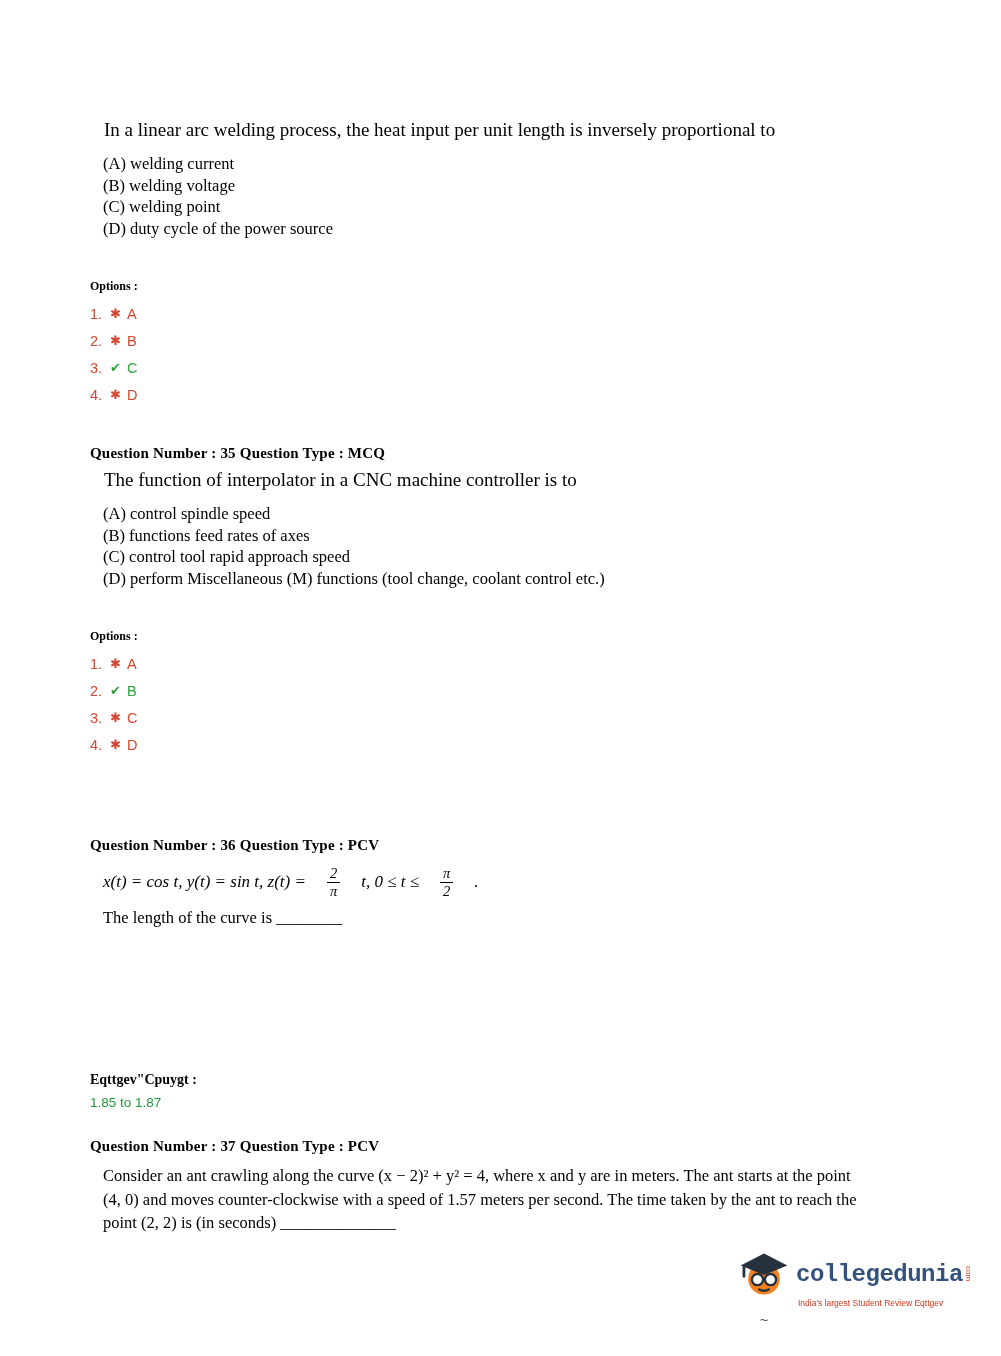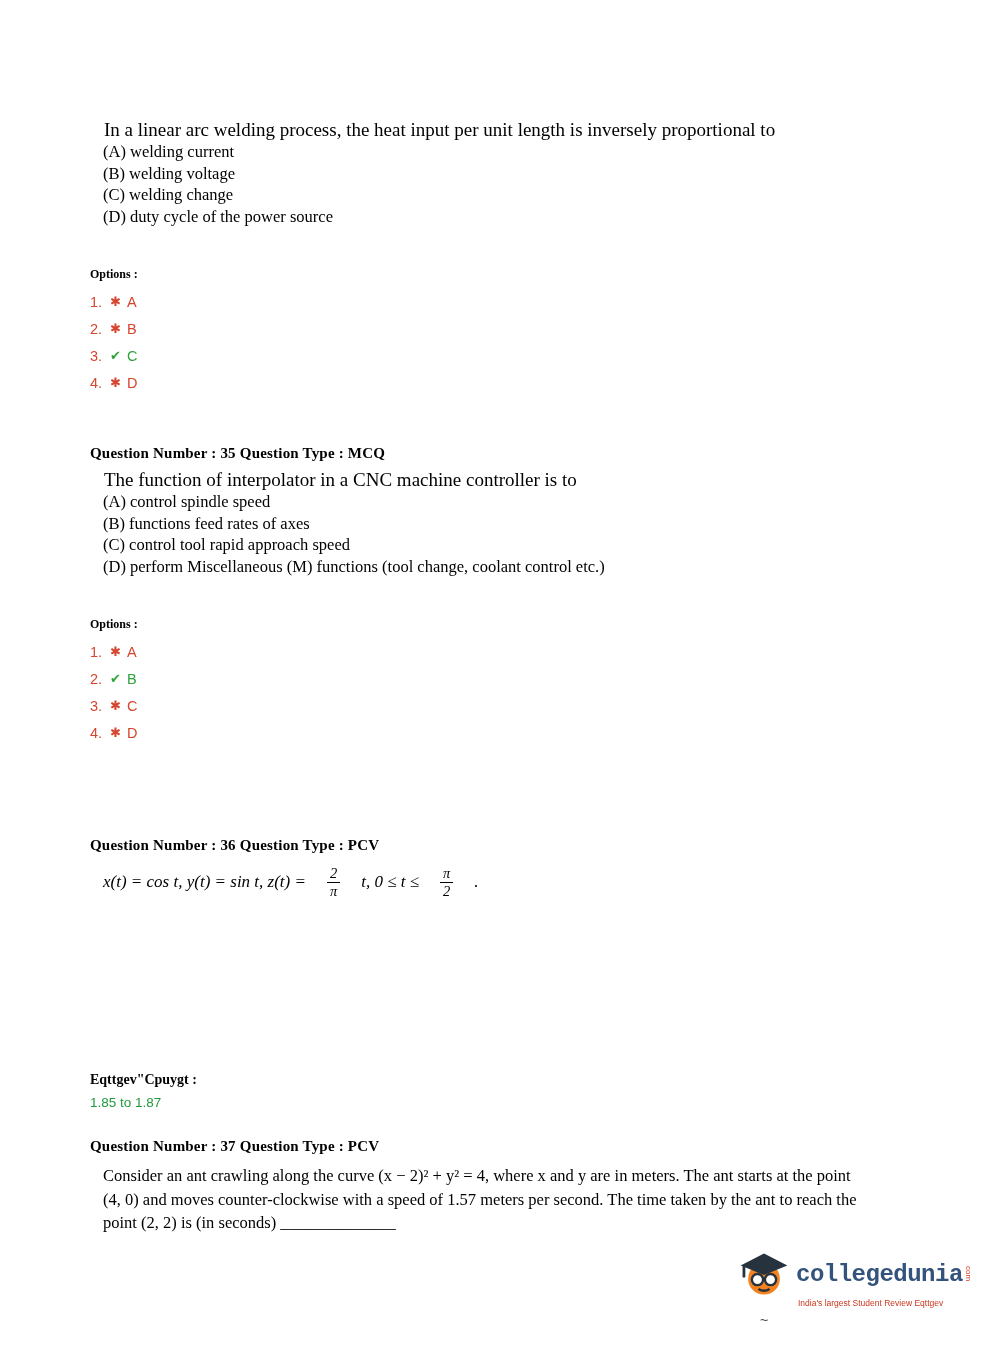--- a/index.html
+++ b/index.html
@@ -5,21 +5,21 @@
   * { margin:0; padding:0; box-sizing:border-box; }
   html,body { background:#ffffff; }
   body {
     width:1001px; height:1356px; position:relative; overflow:hidden;
     font-family:"Liberation Serif", serif; color:#000;
   }
   .section { position:absolute; left:90px; }
 
   .q-header { font-size:15px; font-weight:bold; letter-spacing:.2px; }
   .q-text   { font-size:19px; margin-top:7px; padding-left:14px; }
-  .choices  { padding-left:13px; }
+  .choices  { margin-top:12px; padding-left:13px; }
   .choices p{ font-size:16.5px; line-height:21.5px; }
 
   .options-label { font-size:12px; font-weight:bold; margin-top:40px; }
   .opt-rows { margin-top:6px; font-family:"Liberation Sans", sans-serif; }
   .opt-row  { font-size:14.5px; height:27px; display:flex; align-items:center; }
   .opt-num  { color:#d6452f; min-width:16px; }
   .opt-mark { font-size:13px; margin:0 6px 0 4px; }
   .opt-row[data-state="wrong"]   .opt-mark,
   .opt-row[data-state="wrong"]   .opt-letter { color:#d6452f; }
   .opt-row[data-state="correct"] .opt-mark,
@@ -52,21 +52,21 @@
                 color:#444; margin:4px 0 0 24px; display:block; }
 </style>
 </head>
 <body>
 
 <section class="section" style="top:112px">
   <p class="q-text">In a linear arc welding process, the heat input per unit length is inversely proportional to</p>
   <div class="choices">
     <p>(A) welding  current</p>
     <p>(B) welding voltage</p>
-    <p>(C) welding change</p>
+    <p>(C) welding point</p>
     <p>(D) duty cycle of the power source</p>
   </div>
   <p class="options-label">Options :</p>
   <div class="opt-rows">
     <div class="opt-row" data-state="wrong">
       <span class="opt-num">1.</span>
       <span class="opt-mark">✱</span>
       <span class="opt-letter">A</span>
     </div>
     <div class="opt-row" data-state="wrong">
@@ -129,20 +129,21 @@
       <span class="frac-num">2</span>
       <span class="frac-den">π</span>
     </span>
     <span>t,  0 ≤ t ≤</span>
     <span class="frac">
       <span class="frac-num">π</span>
       <span class="frac-den">2</span>
     </span>
     <span>.</span>
   </div>
+  <p class="length-line">The length of the curve is ________</p>
 </section>
 
 <section class="section" style="top:1072px">
   <p class="answer-label">Eqttgev"Cpuygt :</p>
   <p class="answer-value">1.85 to 1.87</p>
 </section>
 
 <section class="section" style="top:1138px">
   <h3 class="q-header">Question Number : 37  Question Type : PCV</h3>
   <p class="q-para">Consider an ant crawling along the curve (x − 2)² + y² = 4, where x and y are in meters. The ant starts at the point (4, 0) and moves counter-clockwise with a speed of 1.57 meters per second. The time taken by the ant to reach the point (2, 2) is  (in seconds) ______________</p>

